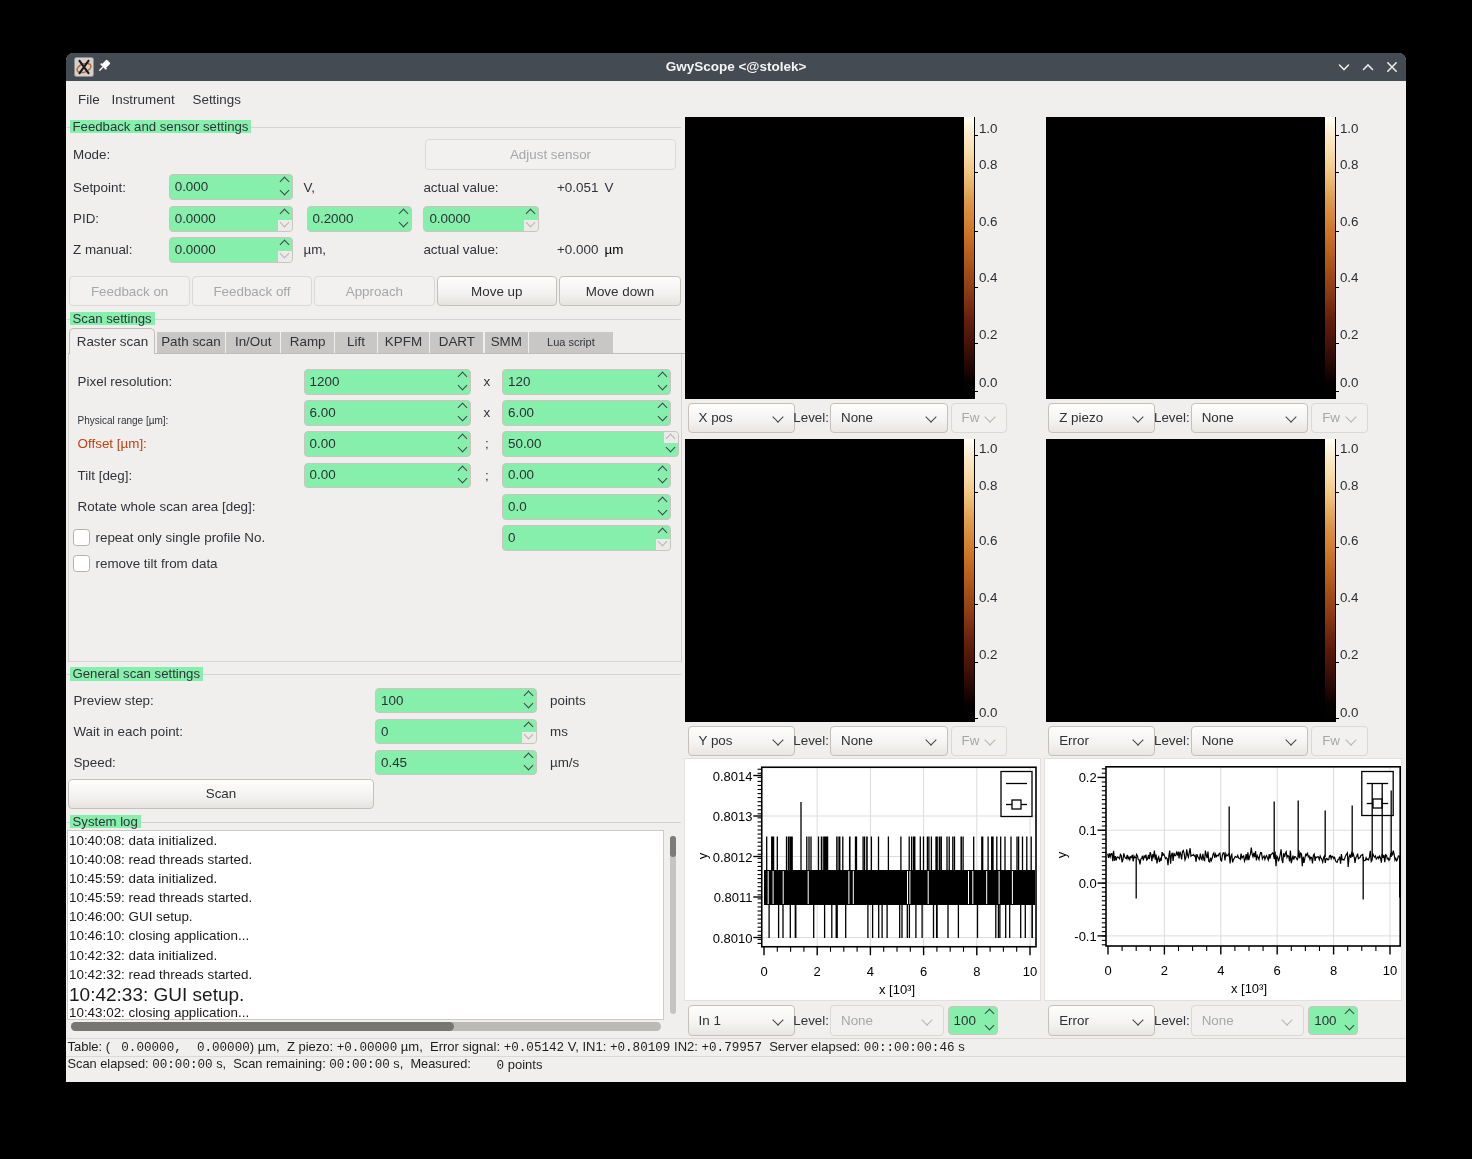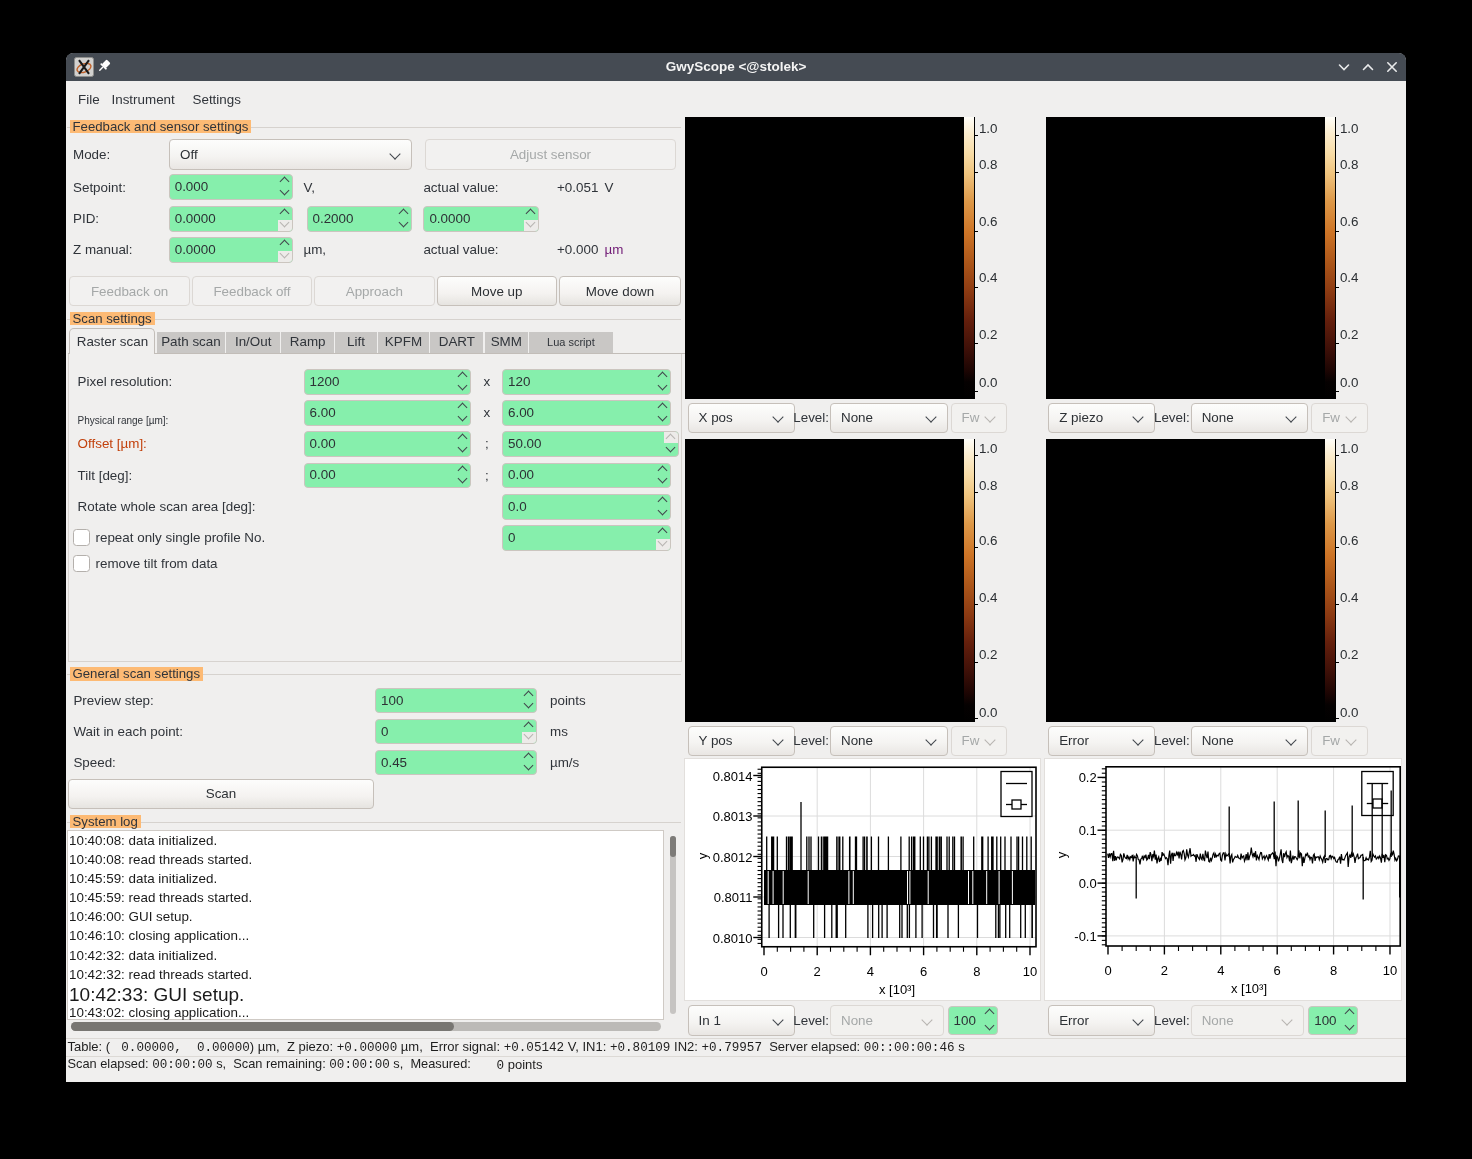--- a/index.html
+++ b/index.html
@@ -1,21 +1,21 @@
 <!DOCTYPE html>
 <html><head><meta charset="utf-8">
 <style>
 html,body{margin:0;padding:0;background:#000;width:1472px;height:1159px;overflow:hidden}
 *{box-sizing:border-box}
 body{font-family:"Liberation Sans",sans-serif;-webkit-font-smoothing:antialiased}
 .abs{position:absolute}
 #win{position:absolute;left:66px;top:53px;width:1340px;height:1029px;background:#f0efee;border-radius:8px 8px 0 0}
 #tb{position:absolute;left:0;top:0;width:1340px;height:28px;background:#454b53;border-radius:7px 7px 0 0}
 .lbl{position:absolute;font-size:13.4px;color:#30343a;white-space:nowrap;line-height:1}
-.flab{position:absolute;font-size:13.2px;color:#30343a;white-space:nowrap;line-height:1;background:#fdba74;padding:0 3px}
+.flab{position:absolute;font-size:13.2px;color:#30343a;white-space:nowrap;line-height:1;background:#86efac;padding:0 3px}
 .fline{position:absolute;height:1px;background:#d6d2ce}
 .spin{position:absolute;background:#86efac;border:1px solid #cbc5bf;border-radius:4px}
 .spin .v{position:absolute;left:5px;top:50%;transform:translateY(-50%);font-size:13.4px;color:#2d3135;line-height:1}
 .chu,.chd{position:absolute;width:7px;height:7px;border-style:solid;border-color:#41464c;border-width:0}
 .chu{border-top-width:1.6px;border-right-width:1.6px;transform:rotate(-45deg)}
 .chd{border-bottom-width:1.6px;border-right-width:1.6px;transform:rotate(45deg)}
 .dis .chu,.dis .chd, .chdis{border-color:#b7b4b1}
 .corner{position:absolute;background:#edebe9}
 .combo{position:absolute;background:linear-gradient(180deg,#fdfdfc 0%,#f5f4f2 55%,#e9e6e3 100%);border:1px solid #c6c0ba;border-radius:4px}
 .combo .v{position:absolute;left:10px;top:50%;transform:translateY(-50%);font-size:13.4px;color:#2d3135;line-height:1}
@@ -48,24 +48,20 @@
 <path d="M27.5 10.5 L32 6 L36.5 10.5"></path>
 <path d="M51.8 3.8 L60.2 12.2 M60.2 3.8 L51.8 12.2"></path>
 </g>
     </svg>
 <div class="lbl" style="left:12px;top:47px;font-size:13.4px;color:#30343a;transform:translateY(-50%)">File</div>
 <div class="lbl" style="left:45.5px;top:47px;font-size:13.4px;color:#30343a;transform:translateY(-50%)">Instrument</div>
 <div class="lbl" style="left:126.5px;top:47px;font-size:13.4px;color:#30343a;transform:translateY(-50%)">Settings</div>
 <div class="fline" style="left:1px;top:74px;width:614px"></div>
 <div class="flab" style="left:3.5px;top:67px">Feedback and sensor settings</div>
 <div class="lbl" style="left:7px;top:101.5px;font-size:13.4px;color:#30343a;transform:translateY(-50%)">Mode:</div>
-<div class="combo" style="left:103px;top:86px;width:243px;height:31px">
-      <span class="v">Off</span>
-      <span class="chd" style="right:12px;top:9.5px;width:8px;height:8px"></span>
-    </div>
 <div class="btn dis" style="left:359px;top:86px;width:251px;height:31px">Adjust sensor</div>
 <div class="lbl" style="left:7px;top:134.5px;font-size:13.4px;color:#30343a;transform:translateY(-50%)">Setpoint:</div>
 <div class="spin" style="left:102.69999999999999px;top:121.30000000000001px;width:124.10000000000002px;height:26.099999999999994px">
 <span class="v">0.000</span>
 <span class="chu" style="right:4px;top:3px"></span>
 <span class="chd" style="right:4px;bottom:5px"></span>
 </div>
 <div class="lbl" style="left:237.5px;top:134.5px;font-size:13.4px;color:#30343a;transform:translateY(-50%)">V,</div>
 <div class="lbl" style="left:357.4px;top:134.5px;font-size:13.4px;color:#30343a;transform:translateY(-50%)">actual value:</div>
 <div class="lbl" style="left:491px;top:134.5px;font-size:13.4px;color:#30343a;transform:translateY(-50%)">+0.051</div>
@@ -91,21 +87,21 @@
 <div class="lbl" style="left:7px;top:196.5px;font-size:13.4px;color:#30343a;transform:translateY(-50%)">Z manual:</div>
 <div class="spin" style="left:102.69999999999999px;top:183.8px;width:124.10000000000002px;height:25.80000000000001px">
 <span class="v">0.0000</span>
 <span class="corner" style="right:0;bottom:0;width:14px;height:11.0px;border-radius:0 0 3px 0"></span>
 <span class="chu" style="right:4px;top:3px"></span>
 <span class="chd chdis" style="right:4px;bottom:5px"></span>
 </div>
 <div class="lbl" style="left:237.5px;top:196.5px;font-size:13.4px;color:#30343a;transform:translateY(-50%)">µm,</div>
 <div class="lbl" style="left:357.4px;top:196.5px;font-size:13.4px;color:#30343a;transform:translateY(-50%)">actual value:</div>
 <div class="lbl" style="left:491px;top:196.5px;font-size:13.4px;color:#30343a;transform:translateY(-50%)">+0.000</div>
-<div class="lbl" style="left:538.5px;top:196.5px;font-size:13.4px;color:#701a75;transform:translateY(-50%)">µm</div>
+<div class="lbl" style="left:538.5px;top:196.5px;font-size:13.4px;color:#000000;transform:translateY(-50%)">µm</div>
 <div class="btn dis" style="left:3.4000000000000057px;top:223px;width:120.4px;height:30.30000000000001px">Feedback on</div>
 <div class="btn dis" style="left:125.80000000000001px;top:223px;width:120.39999999999998px;height:30.30000000000001px">Feedback off</div>
 <div class="btn dis" style="left:248.2px;top:223px;width:120.40000000000003px;height:30.30000000000001px">Approach</div>
 <div class="btn" style="left:370.6px;top:223px;width:120.39999999999998px;height:30.30000000000001px">Move up</div>
 <div class="btn" style="left:493.0px;top:223px;width:122.0px;height:30.30000000000001px">Move down</div>
 <div class="fline" style="left:1px;top:265.5px;width:614px"></div>
 <div class="flab" style="left:3.5px;top:258.5px">Scan settings</div>
 <div class="abs" style="left:90.5px;top:278.5px;width:68.9px;height:21.5px;background:#c9c7c5"></div>
 <div class="abs" style="left:160.4px;top:278.5px;width:53.599999999999994px;height:21.5px;background:#c9c7c5"></div>
 <div class="abs" style="left:215.0px;top:278.5px;width:53.30000000000001px;height:21.5px;background:#c9c7c5"></div>

